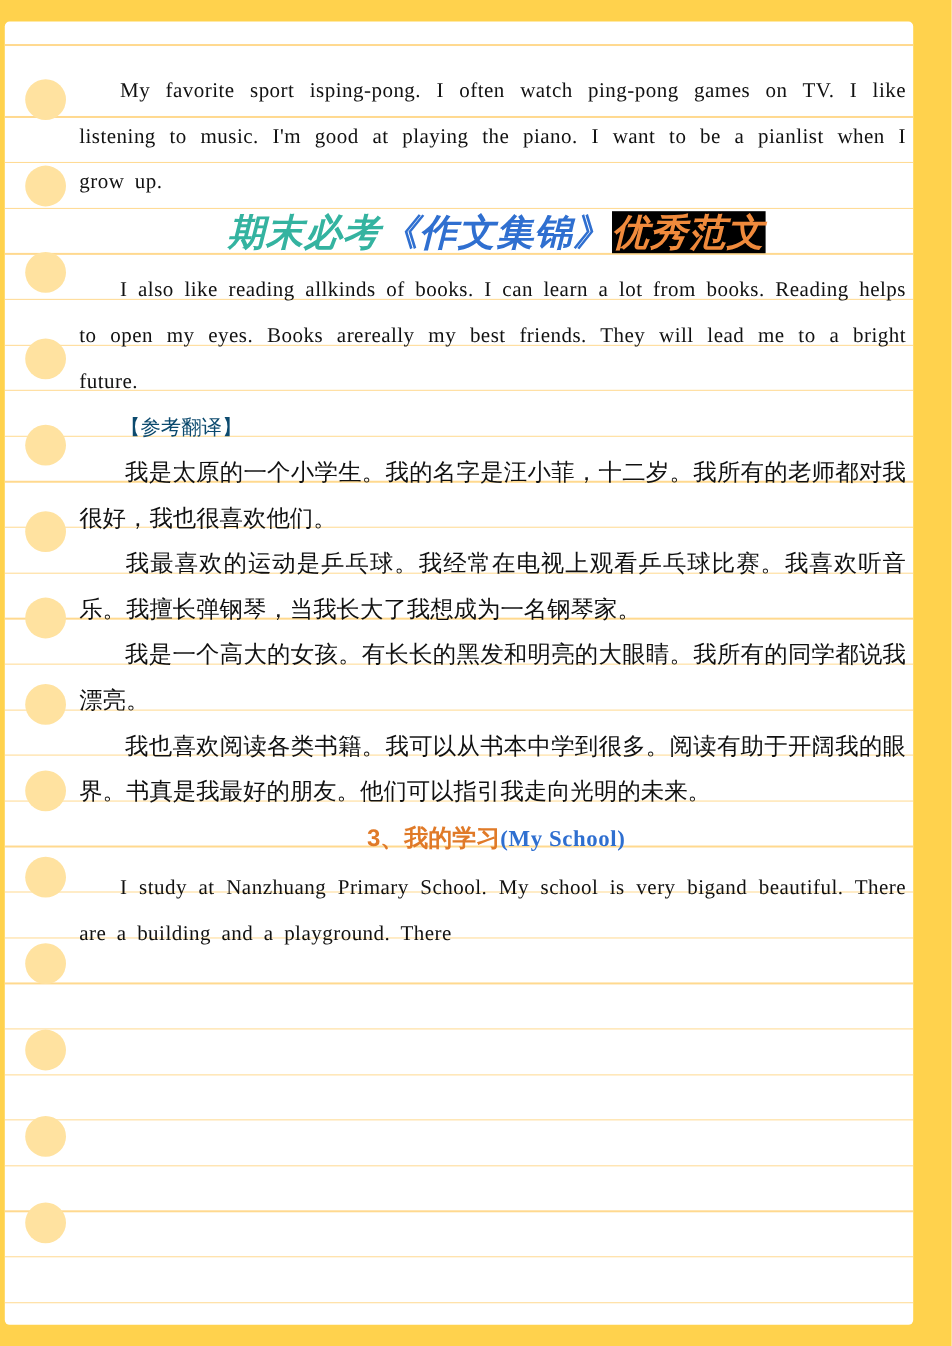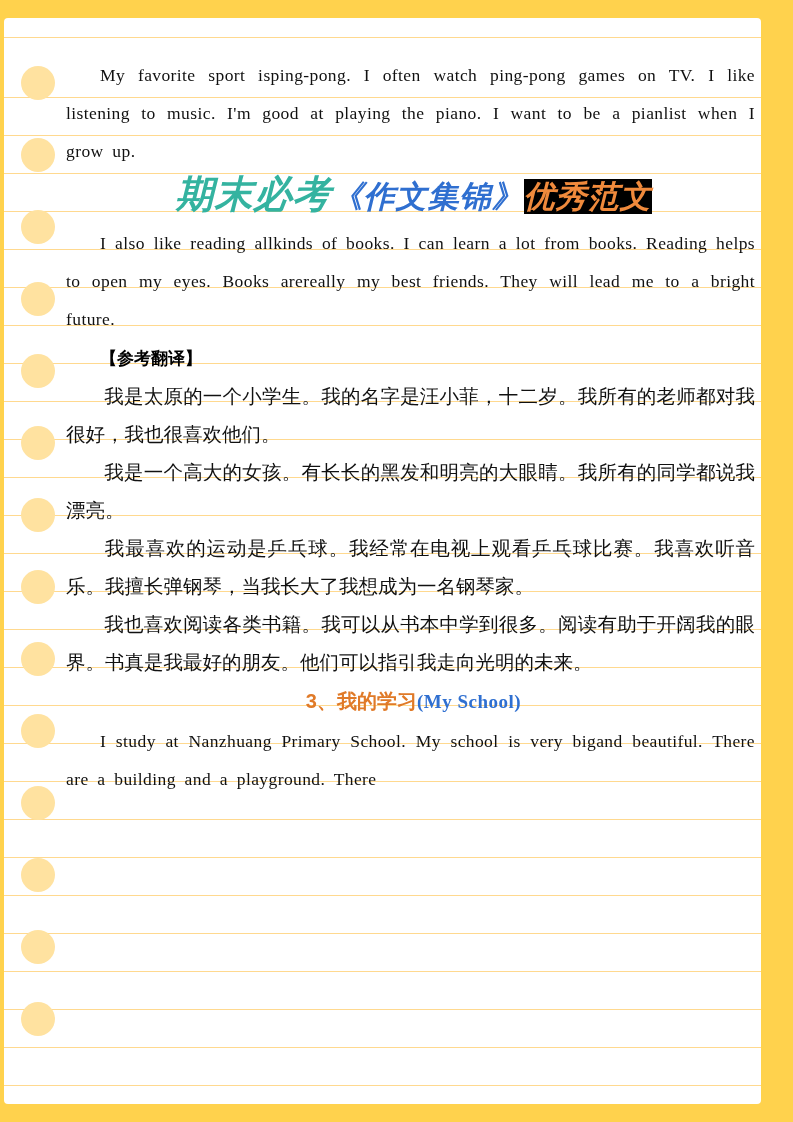--- a/index.html
+++ b/index.html
@@ -93,21 +93,21 @@
     letter-spacing: 2px;
   }
   .title-sub {
     line-height: 44px;
     white-space: normal;
   }
   .t-green {
     font-family: "Liberation Sans", sans-serif;
     font-weight: bold;
     font-style: italic;
-    font-size: 38px;
+    font-size: 31px;
     color: #34b3a0;
     letter-spacing: 1px;
     text-align: center;
   }
   .t-blue {
     font-family: "Liberation Sans", sans-serif;
     font-weight: bold;
     font-style: italic;
     font-size: 31px;
     color: #2f6fd0;
@@ -118,24 +118,24 @@
     font-weight: bold;
     font-style: italic;
     font-size: 31px;
     color: #f08a3c;
     background: #000000;
     letter-spacing: 1px;
   }
   .cn-head {
     margin-top: 2px;
     font-family: "Liberation Sans", sans-serif;
-    font-weight: bold;
+    font-weight: normal;
     font-size: 17px;
     line-height: 38px;
-    color: #000000;
+    color: #0c4a6e;
     padding-left: 34px;
   }
   .cn {
     font-family: Liberation Serif, serif;
     font-size: 19.5px;
     line-height: 38px;
     color: #111;
     text-align: justify;
     padding-right: 6px;
   }
@@ -196,22 +196,22 @@
 
     <div class="titleblock">
       <div class="title-sub"><span class="t-green">期末必考</span><span class="t-blue">《作文集锦》</span><span class="t-orange">优秀范文</span></div>
     </div>
 
     <p class="en"><span class="indent"></span><span>I also like reading allkinds of books. I can learn a lot from books. Reading helps to open my eyes. Books arereally my best friends. They will lead me to a bright future.</span></p>
 
     <div class="cn-head">【参考翻译】</div>
 
     <p class="cn"><span class="indent"></span><span>我是太原的一个小学生。我的名字是汪小菲，十二岁。我所有的老师都对我很好，我也很喜欢他们。</span></p>
+    <p class="cn"><span class="indent"></span><span>我最喜欢的运动是乒乓球。我经常在电视上观看乒乓球比赛。我喜欢听音乐。我擅长弹钢琴，当我长大了我想成为一名钢琴家。</span></p>
     <p class="cn"><span class="indent"></span><span>我是一个高大的女孩。有长长的黑发和明亮的大眼睛。我所有的同学都说我漂亮。</span></p>
-    <p class="cn"><span class="indent"></span><span>我最喜欢的运动是乒乓球。我经常在电视上观看乒乓球比赛。我喜欢听音乐。我擅长弹钢琴，当我长大了我想成为一名钢琴家。</span></p>
     <p class="cn"><span class="indent"></span><span>我也喜欢阅读各类书籍。我可以从书本中学到很多。阅读有助于开阔我的眼界。书真是我最好的朋友。他们可以指引我走向光明的未来。</span></p>
 
     <div class="section-title"><span class="num">3、我的学习</span><span class="en-sub">(My School)</span></div>
 
     <p class="en"><span class="indent"></span><span>I study at Nanzhuang Primary School. My school is very bigand beautiful. There are a building and a playground. There</span></p>
 
   </div>
 </div>
 
 </body></html>

